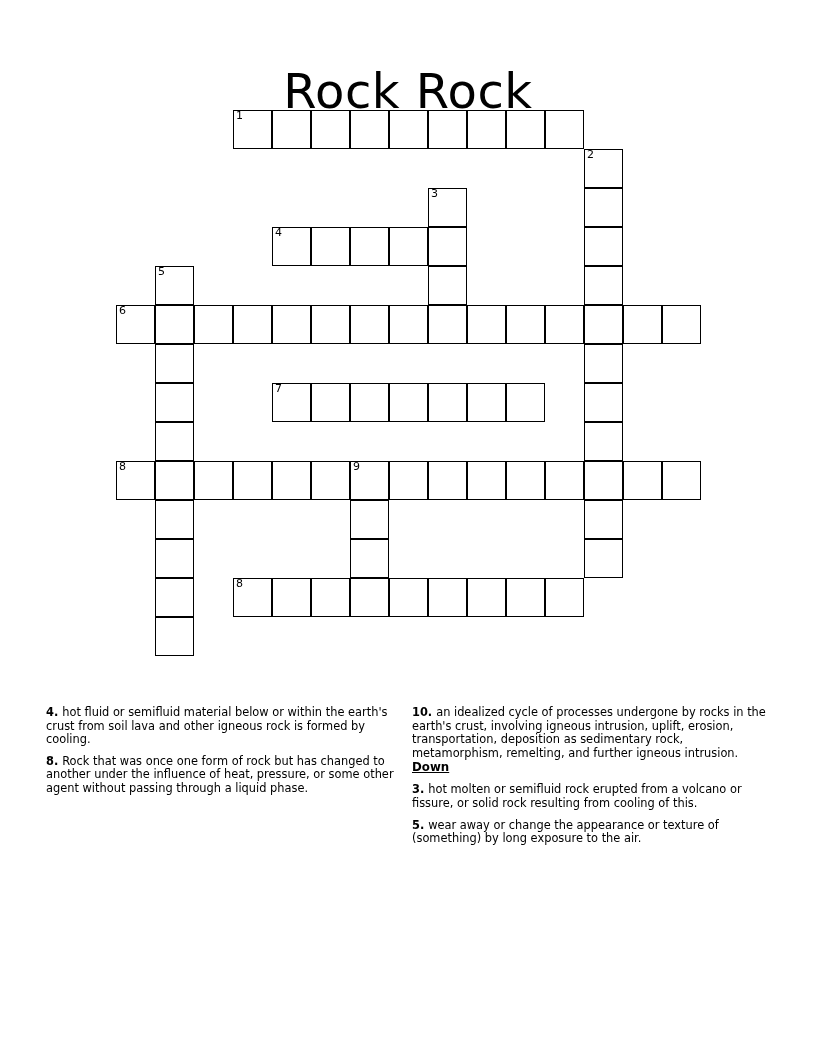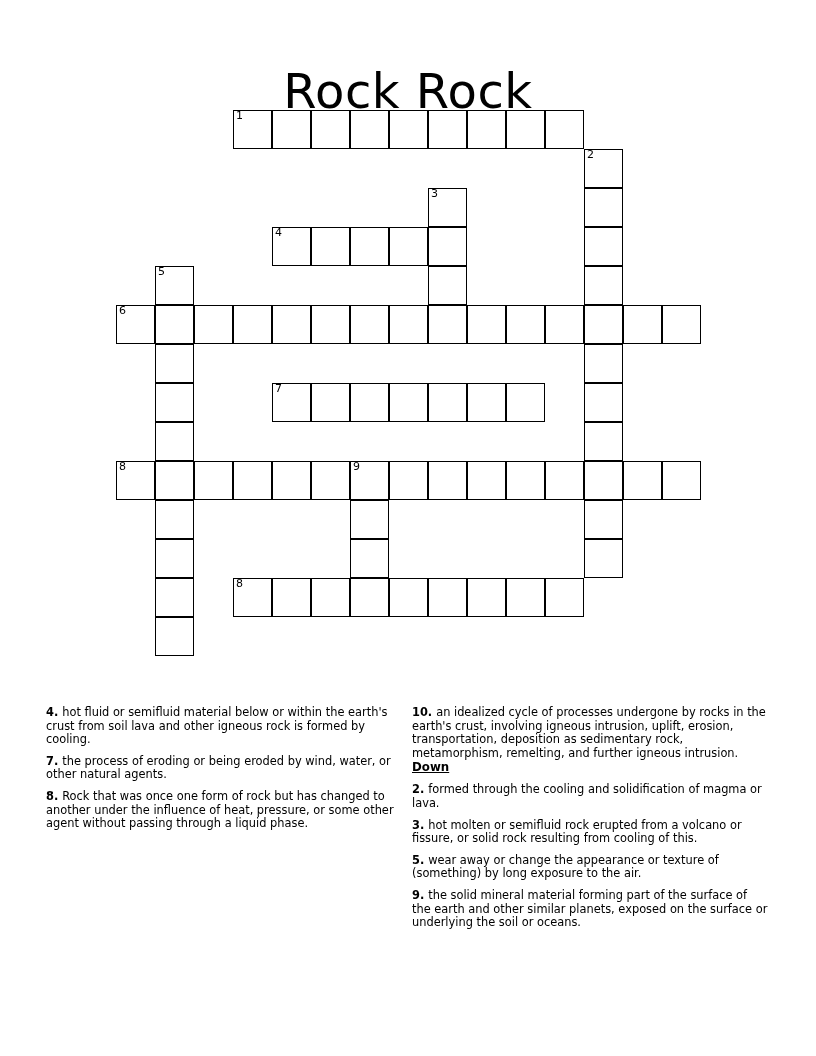--- a/index.html
+++ b/index.html
@@ -198,26 +198,23 @@
       <div class="cell" style="left: 428px; top: 578px;"></div>
       <div class="cell" style="left: 467px; top: 578px;"></div>
       <div class="cell" style="left: 506px; top: 578px;"></div>
       <div class="cell" style="left: 545px; top: 578px;"></div>
       <div class="cell" style="left: 155px; top: 617px;"></div>
     </div>
 
   <div id="clues">
     <div class="clue-col" id="clue-col-left">
         <span class="clue"><span class="n">4. </span><span>hot fluid or semifluid material below or within the earth's crust from soil lava and other igneous rock is formed by cooling.</span></span>
-        <span class="clue"><span class="n">7. </span><span>the process of eroding or being eroded by wind, water, or other natural agents.</span></span>
         <span class="clue"><span class="n">8. </span><span>Rock that was once one form of rock but has changed to another under the influence of heat, pressure, or some other agent without passing through a liquid phase.</span></span>
       </div>
     <div class="clue-col" id="clue-col-right">
         <span class="clue"><span class="n">10. </span><span>an idealized cycle of processes undergone by rocks in the earth's crust, involving igneous intrusion, uplift, erosion, transportation, deposition as sedimentary rock, metamorphism, remelting, and further igneous intrusion.</span></span>
         <span class="section-head">Down</span>
-        <span class="clue"><span class="n">2. </span><span>formed through the cooling and solidification of magma or lava.</span></span>
         <span class="clue"><span class="n">3. </span><span>hot molten or semifluid rock erupted from a volcano or fissure, or solid rock resulting from cooling of this.</span></span>
         <span class="clue"><span class="n">5. </span><span>wear away or change the appearance or texture of (something) by long exposure to the air.</span></span>
-        <span class="clue"><span class="n">9. </span><span>the solid mineral material forming part of the surface of the earth and other similar planets, exposed on the surface or underlying the soil or oceans.</span></span>
       </div>
   </div>
 
 </div>
 
 </body></html>

